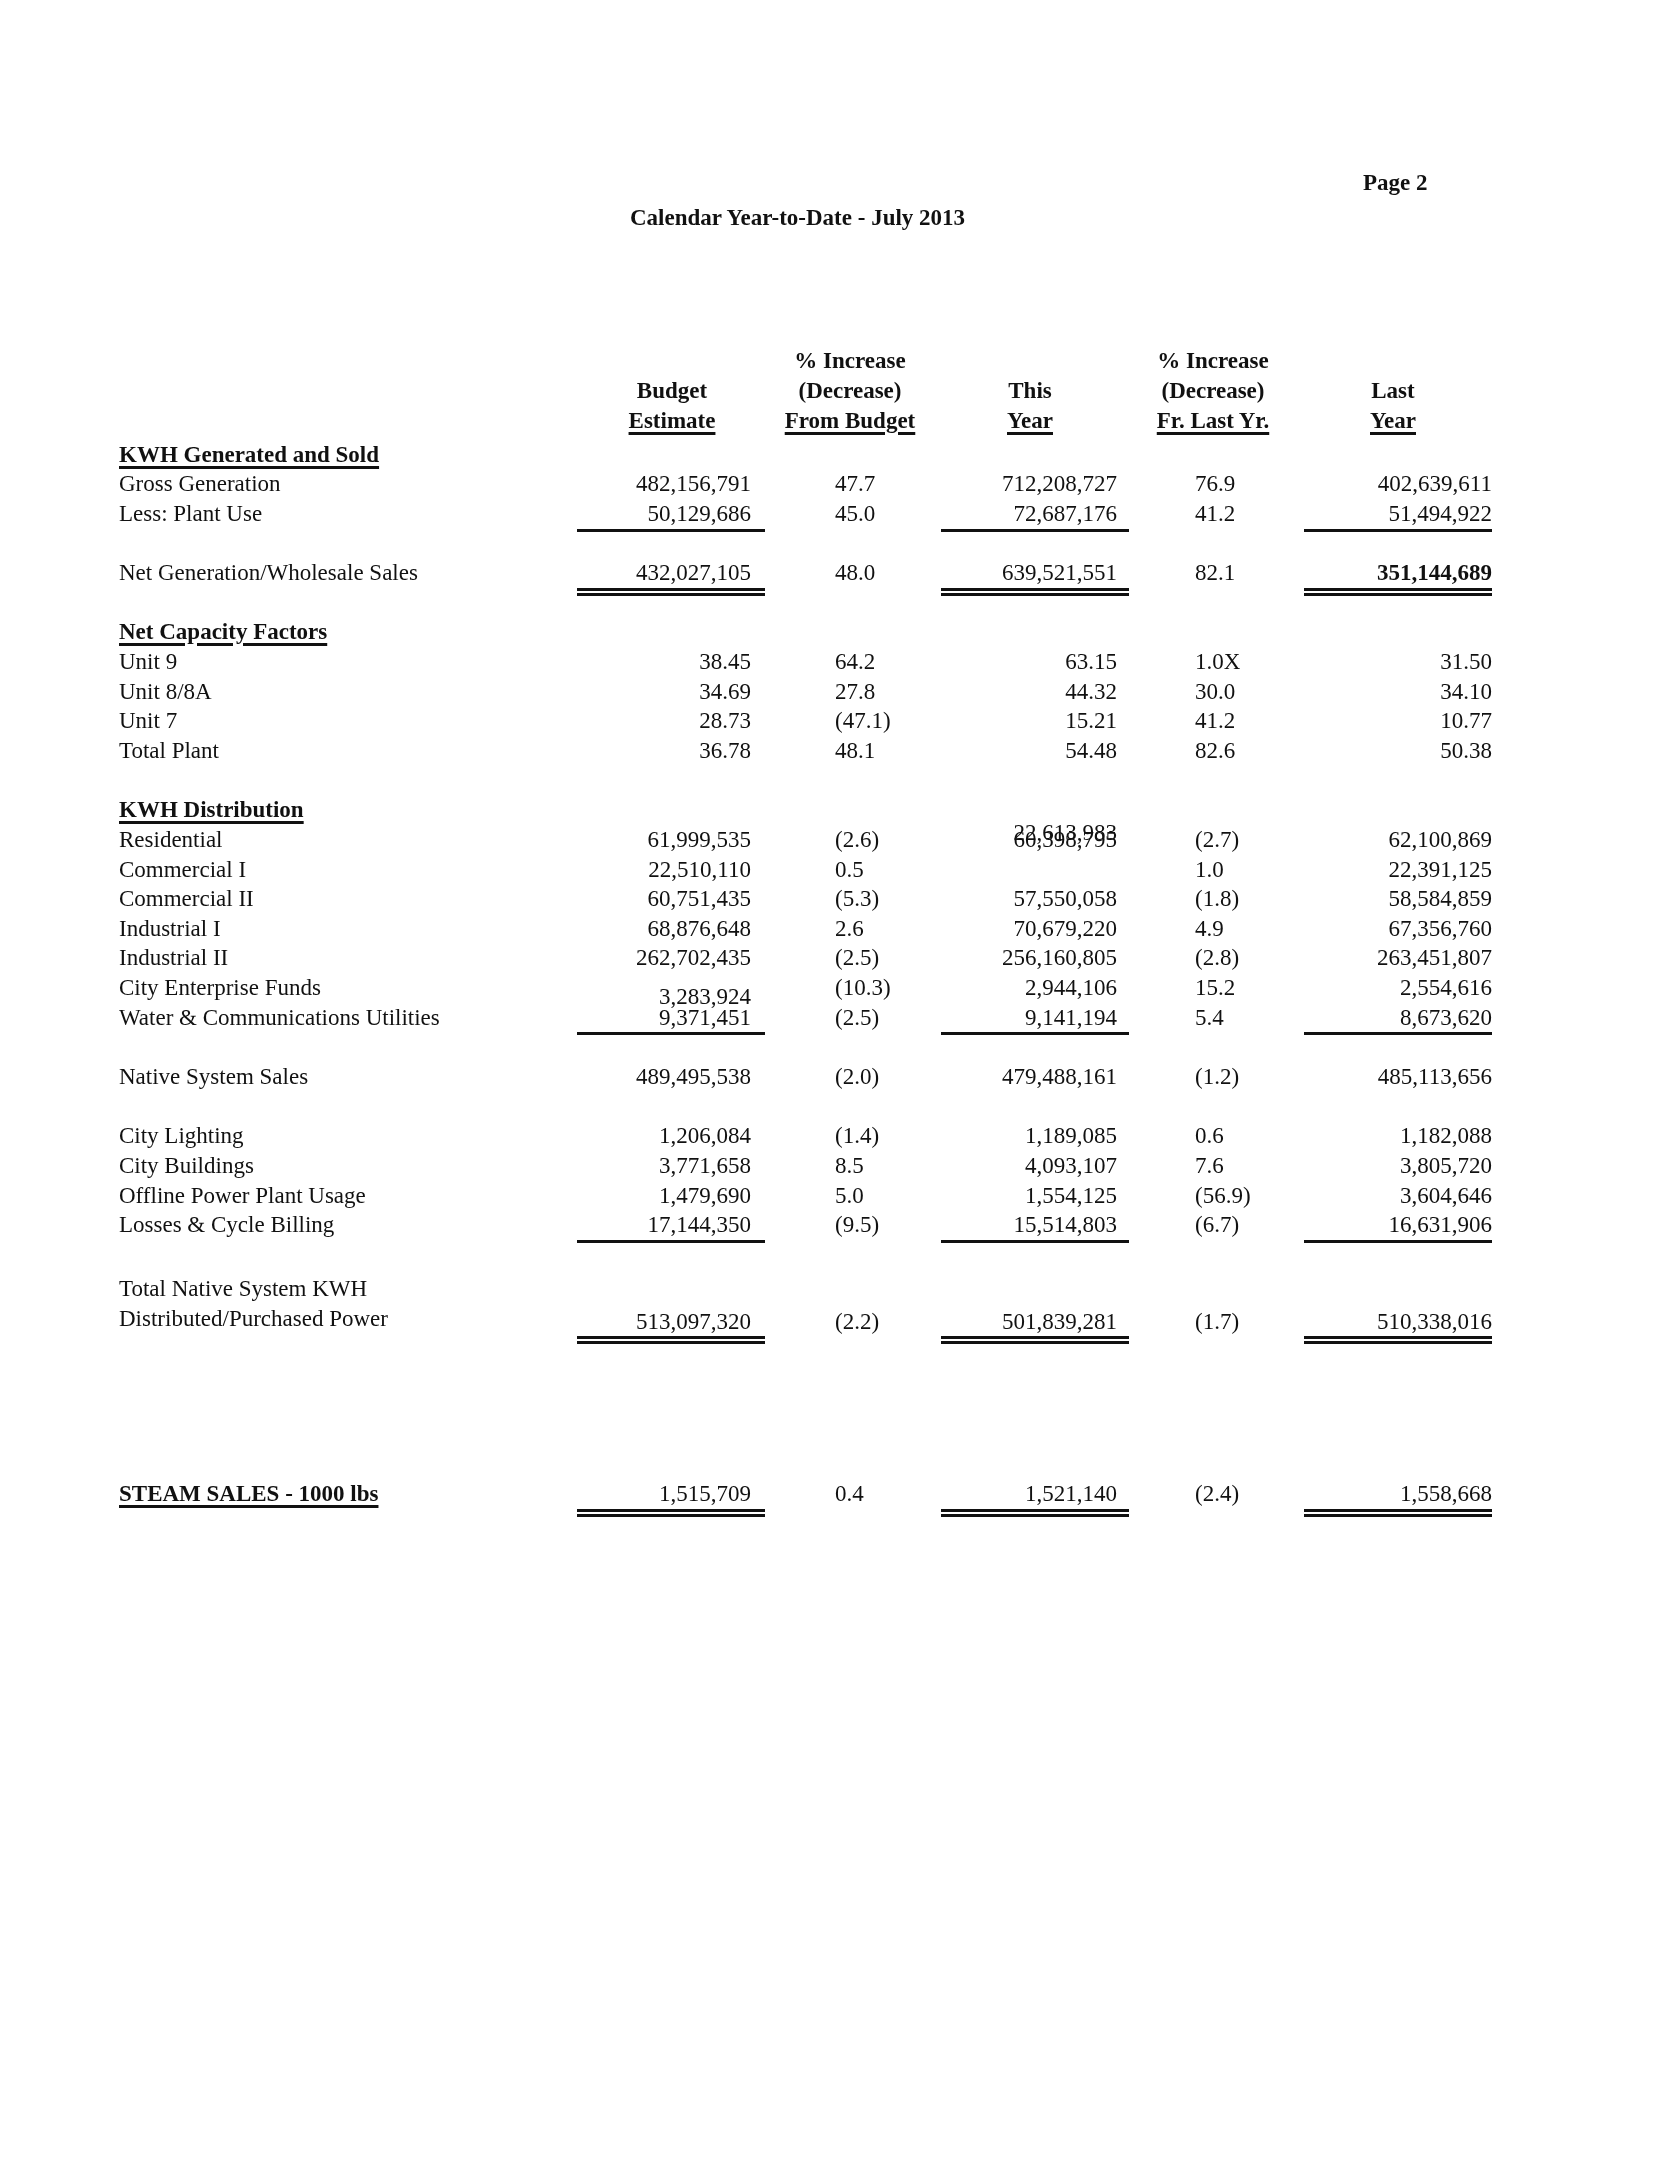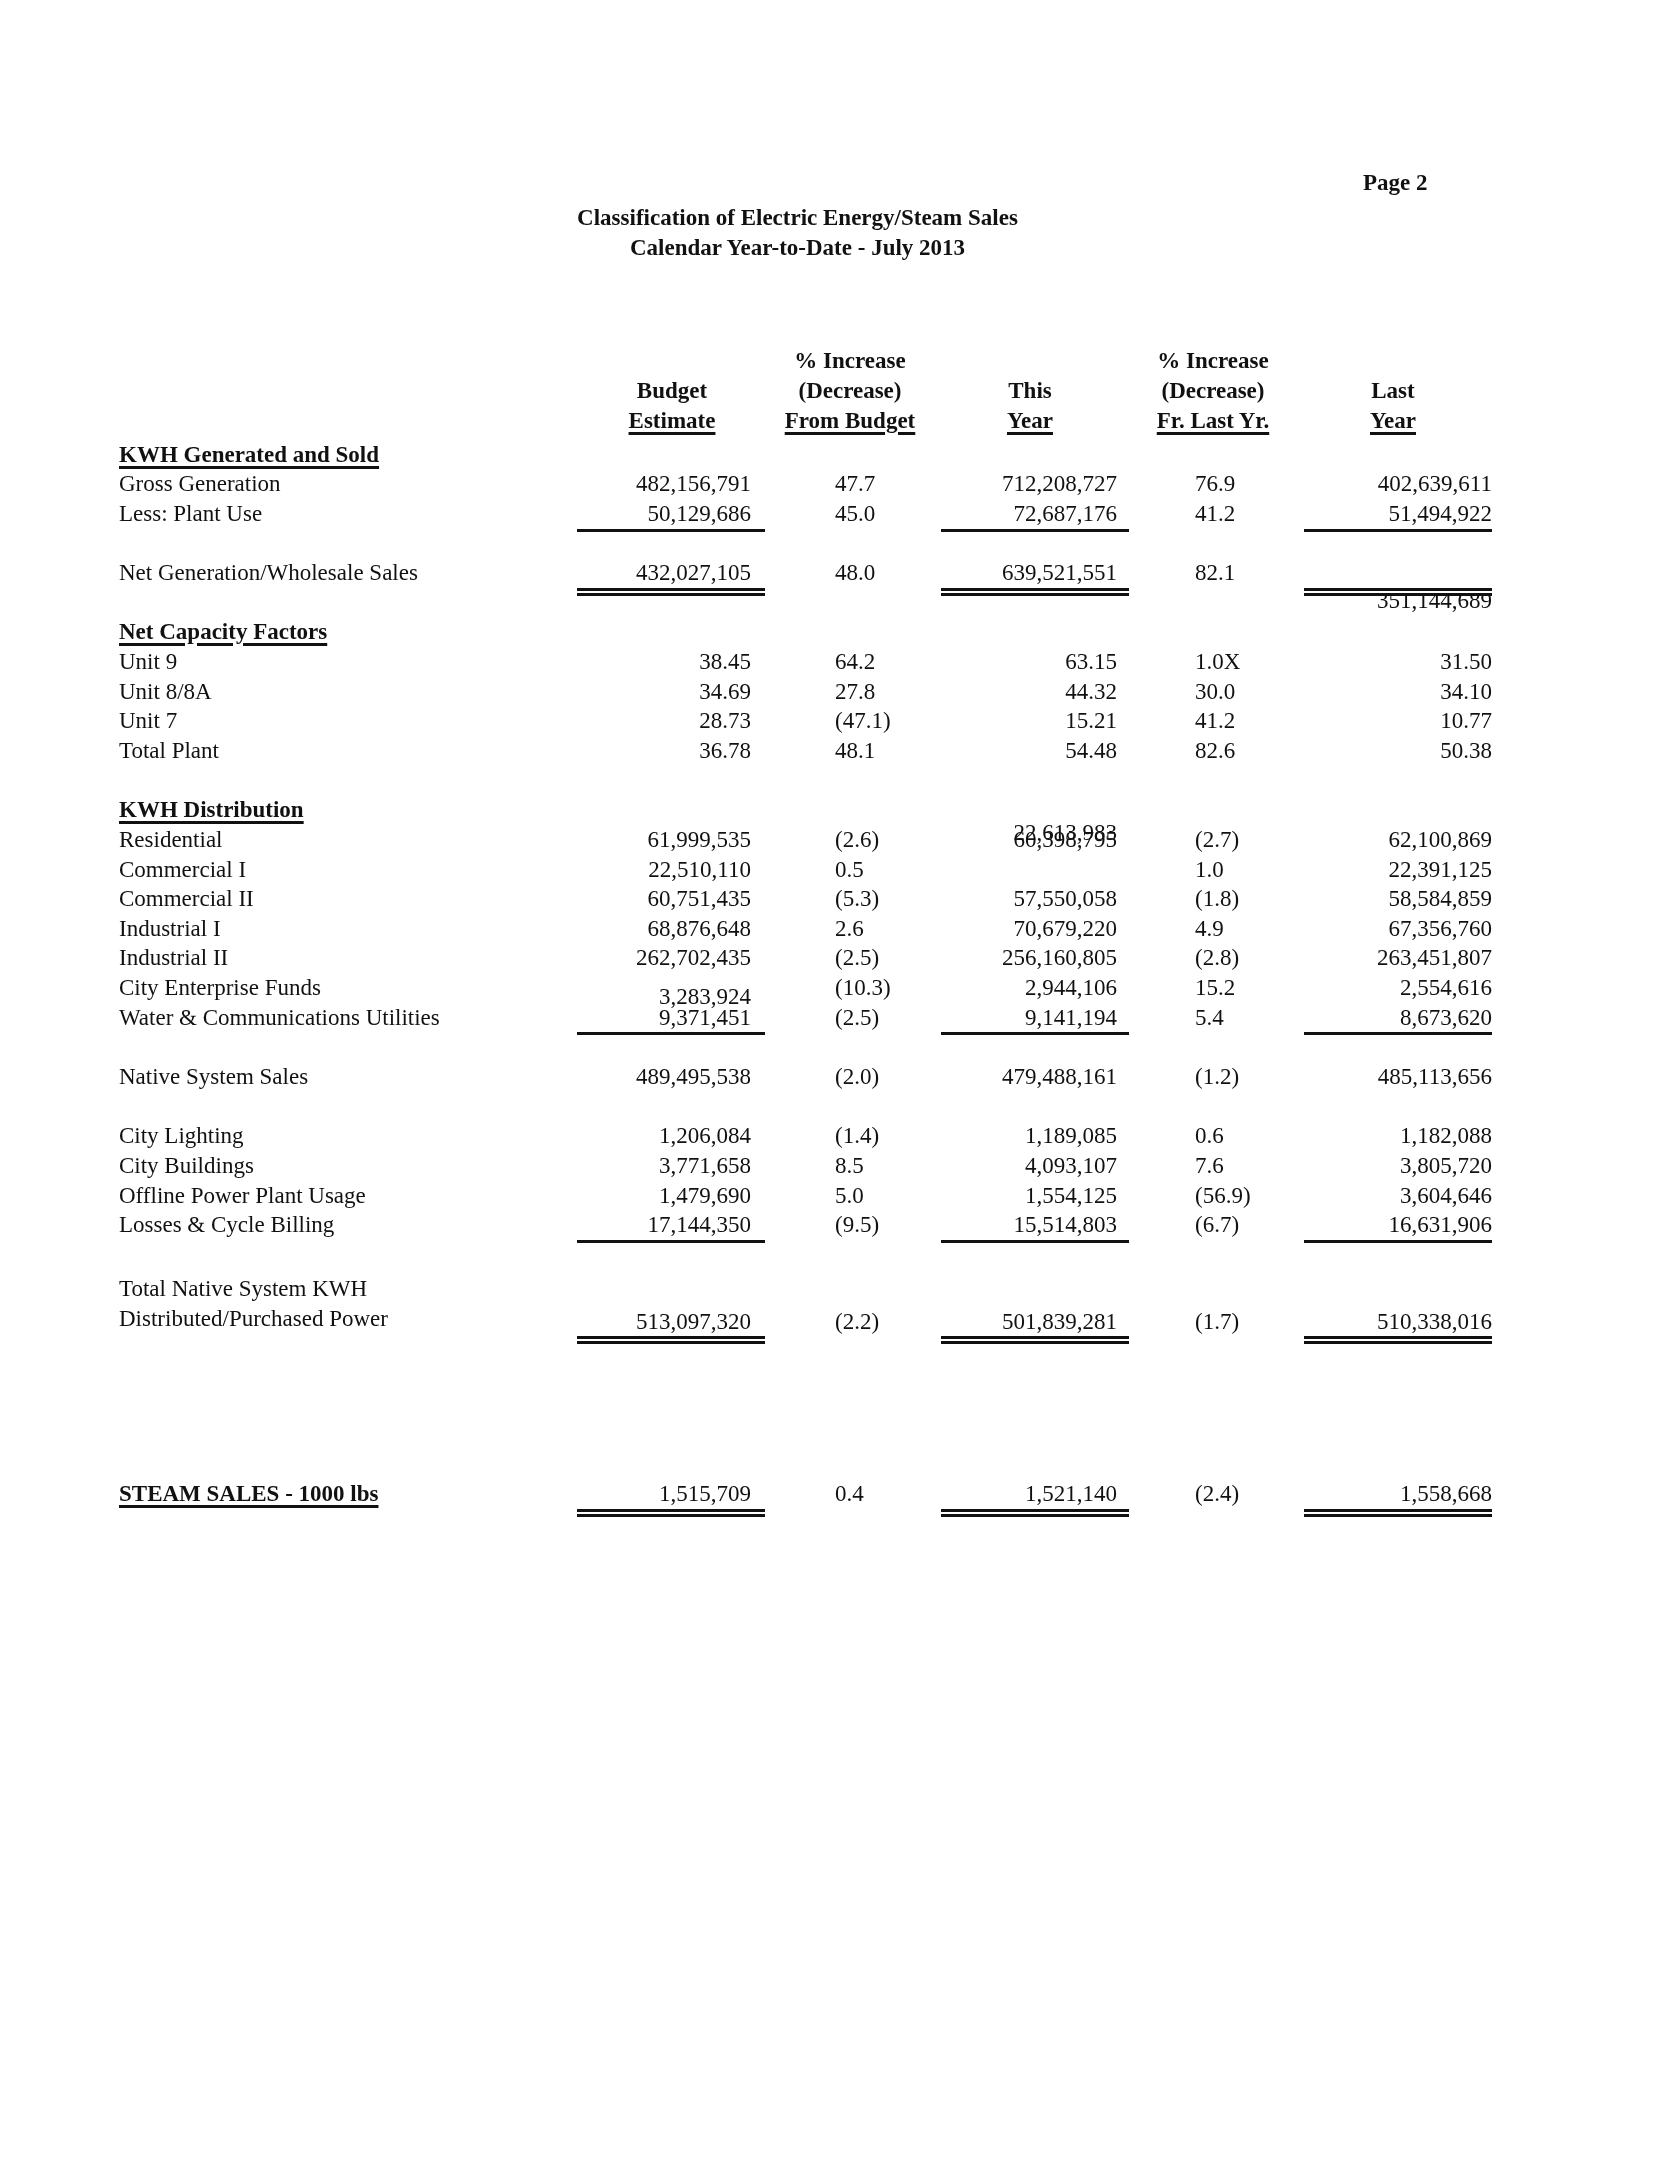--- a/index.html
+++ b/index.html
@@ -32,21 +32,20 @@
   .rule.u1 { left: 577px; width: 188px; }
   .rule.u3 { left: 941px; width: 188px; }
   .rule.u5 { left: 1304px; width: 188px; }
 </style>
 </head>
 <body>
 
 <div class="abs page-num">Page 2</div>
 
 <div class="abs title-block">
-  <span class="title-line">Classification of Electric Energy/Steam Sales</span>
   <span class="title-line">Calendar Year-to-Date - July 2013</span>
 </div>
 
 <div class="abs col-head" style="left:573px;top:346px;width:198px;">
   <div>&nbsp;</div>
   <div>Budget</div>
   <div><span class="ul">Estimate</span></div>
 </div>
 <div class="abs col-head" style="left:751px;top:346px;width:198px;">
   <div>% Increase</div>
@@ -90,21 +89,21 @@
 <div class="rule u1" style="top:529px;"></div>
 <div class="rule u3" style="top:529px;"></div>
 <div class="rule u5" style="top:529px;"></div>
 
 <div>
   <div class="abs row-label" style="top:558px;">Net Generation/Wholesale Sales</div>
   <div class="abs num c1" style="top:558px;">432,027,105</div>
   <div class="abs num c2" style="top:558px;">48.0</div>
   <div class="abs num c3" style="top:558px;">639,521,551</div>
   <div class="abs num c4" style="top:558px;">82.1</div>
-  <div class="abs num c5" style="top:586px;">351,144,689</div>
+  <div class="abs num c5" style="top:558px;font-weight:bold;">351,144,689</div>
 </div>
 <div class="rule u1" style="top:588px;"></div>
 <div class="rule u1" style="top:593px;"></div>
 <div class="rule u3" style="top:588px;"></div>
 <div class="rule u3" style="top:593px;"></div>
 <div class="rule u5" style="top:588px;"></div>
 <div class="rule u5" style="top:593px;"></div>
 
 <div class="abs section-label" style="top:617px;">Net Capacity Factors</div>
 

